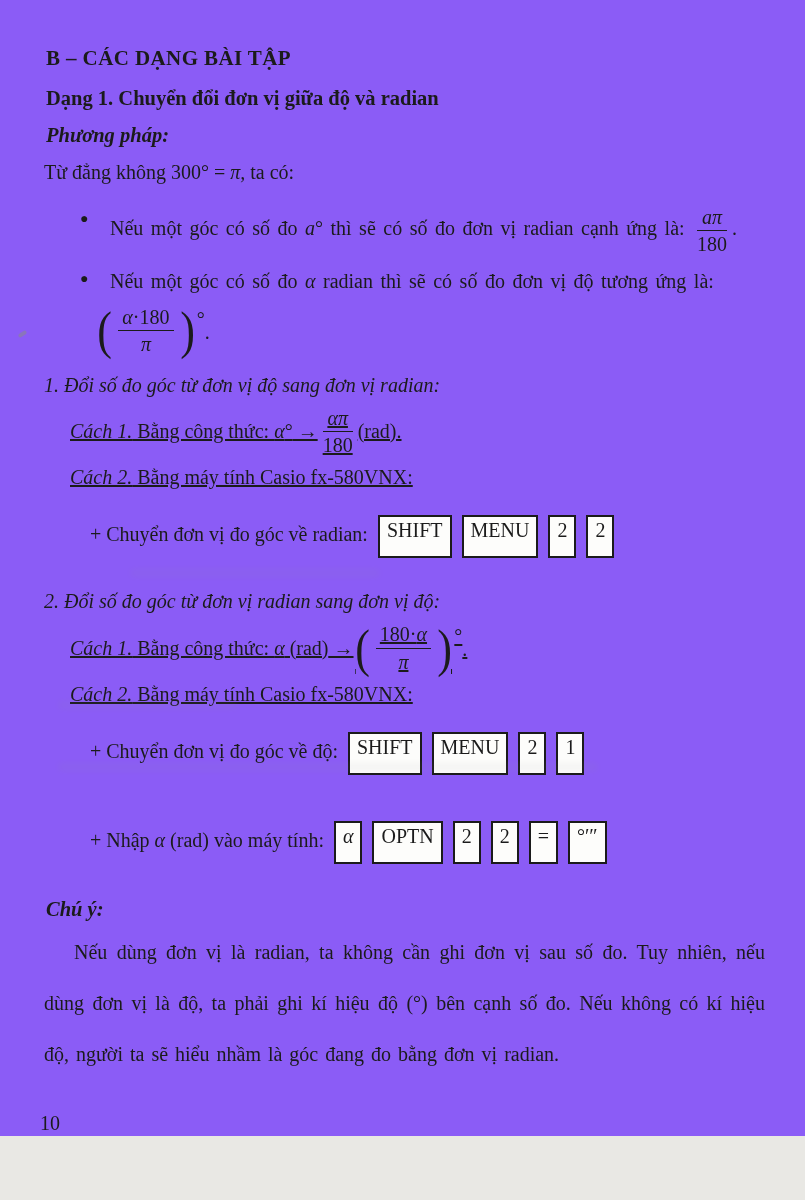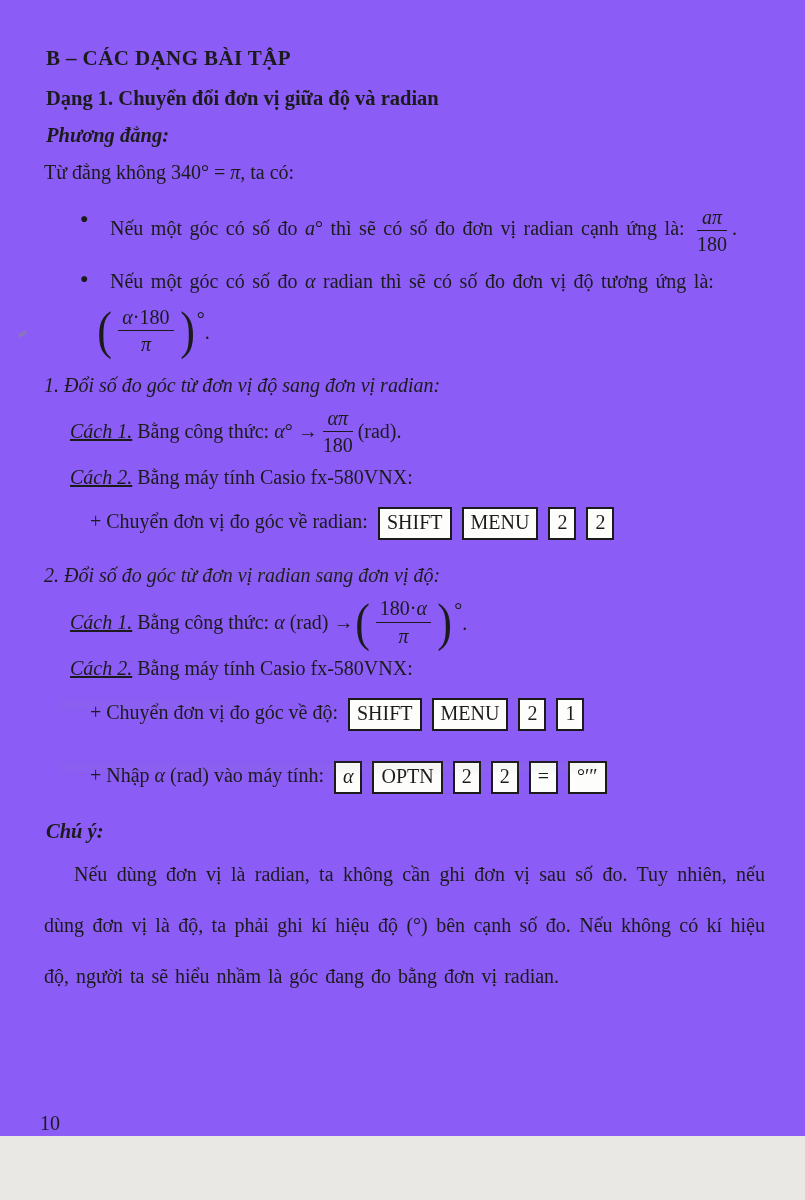--- a/index.html
+++ b/index.html
@@ -39,30 +39,30 @@
   .pwrap { display: inline-flex; align-items: center; }
   .paren { font-size: 52px; font-weight: 400; line-height: .95; transform: scaleX(.85); }
   .pdeg  { align-self: flex-start; font-size: 20px; margin: 2px 0 0 1px; }
 
   .vrow  { display: flex; align-items: center; }
   .vrow .dot { align-self: flex-end; padding-bottom: 12px; }
 
   .frac-line { margin: 4px 0 16px 52px; }
 
   .part-title { font-style: italic; margin: 0 0 8px 0; line-height: 1.35; }
-  .cach-line  { margin: 8px 0 10px 26px; }
+  .cach-line  { margin: 8px 0 10px 26px; text-decoration: underline; }
   .cach       { font-style: italic; text-decoration: underline; }
 
   
   .step { margin: 0 0 14px 46px; line-height: 1.9; }
   .key {
     display: inline-block;
     border: 2px solid #1b1b1b;
-    padding: 0 7px 2px;
-    margin: 8px 5px;
+    padding: 0 7px 12px;
+    margin: 16px 5px;
     line-height: 1.35;
     vertical-align: middle;
     background: #fdfdfb;
   }
 
   .note-label { font-size: 20.5px; font-weight: bold; font-style: italic; margin: 18px 0 6px 2px; }
   .note-p { text-align: justify; text-indent: 30px; line-height: 2.55; margin: 0; word-spacing: 2px; }
 
   .pageno { position: absolute; left: 40px; top: 1112px; font-size: 20px; }
 
@@ -77,23 +77,23 @@
   .bleed.b2 { left: 58px;  top: 700px; width: 180px; }
   .bleed.b3 { left: 58px;  top: 762px; width: 540px; }
 </style>
 </head>
 <body>
 
 <div class="page">
 
   <div class="sec-title">B – CÁC DẠNG BÀI TẬP</div>
   <div class="type-title">Dạng 1. Chuyển đổi đơn vị giữa độ và radian</div>
-  <div class="method">Phương đẳng:</div>
+  <div class="method">Phương pháp:</div>
 
-  <p class="line"><span>Từ đẳng không </span><span>340° = </span><span class="it">π,</span><span> ta có:</span></p>
+  <p class="line"><span>Từ đẳng không </span><span>300° = </span><span class="it">π,</span><span> ta có:</span></p>
 
   <div class="bullet">
     <span class="marker">●</span>
     <span class="btext"><span>Nếu một góc có số đo </span><span class="it">a</span><span>°</span><span> thì sẽ có số đo đơn vị radian cạnh ứng là: </span><span class="frac"><span class="num it">aπ</span><span class="den">180</span></span><span>.</span></span>
   </div>
 
   <div class="bullet">
     <span class="marker">●</span>
     <span class="btext"><span>Nếu một góc có số đo </span><span class="it">α</span><span> radian thì sẽ có số đo đơn vị độ tương ứng là:</span></span>
   </div>

